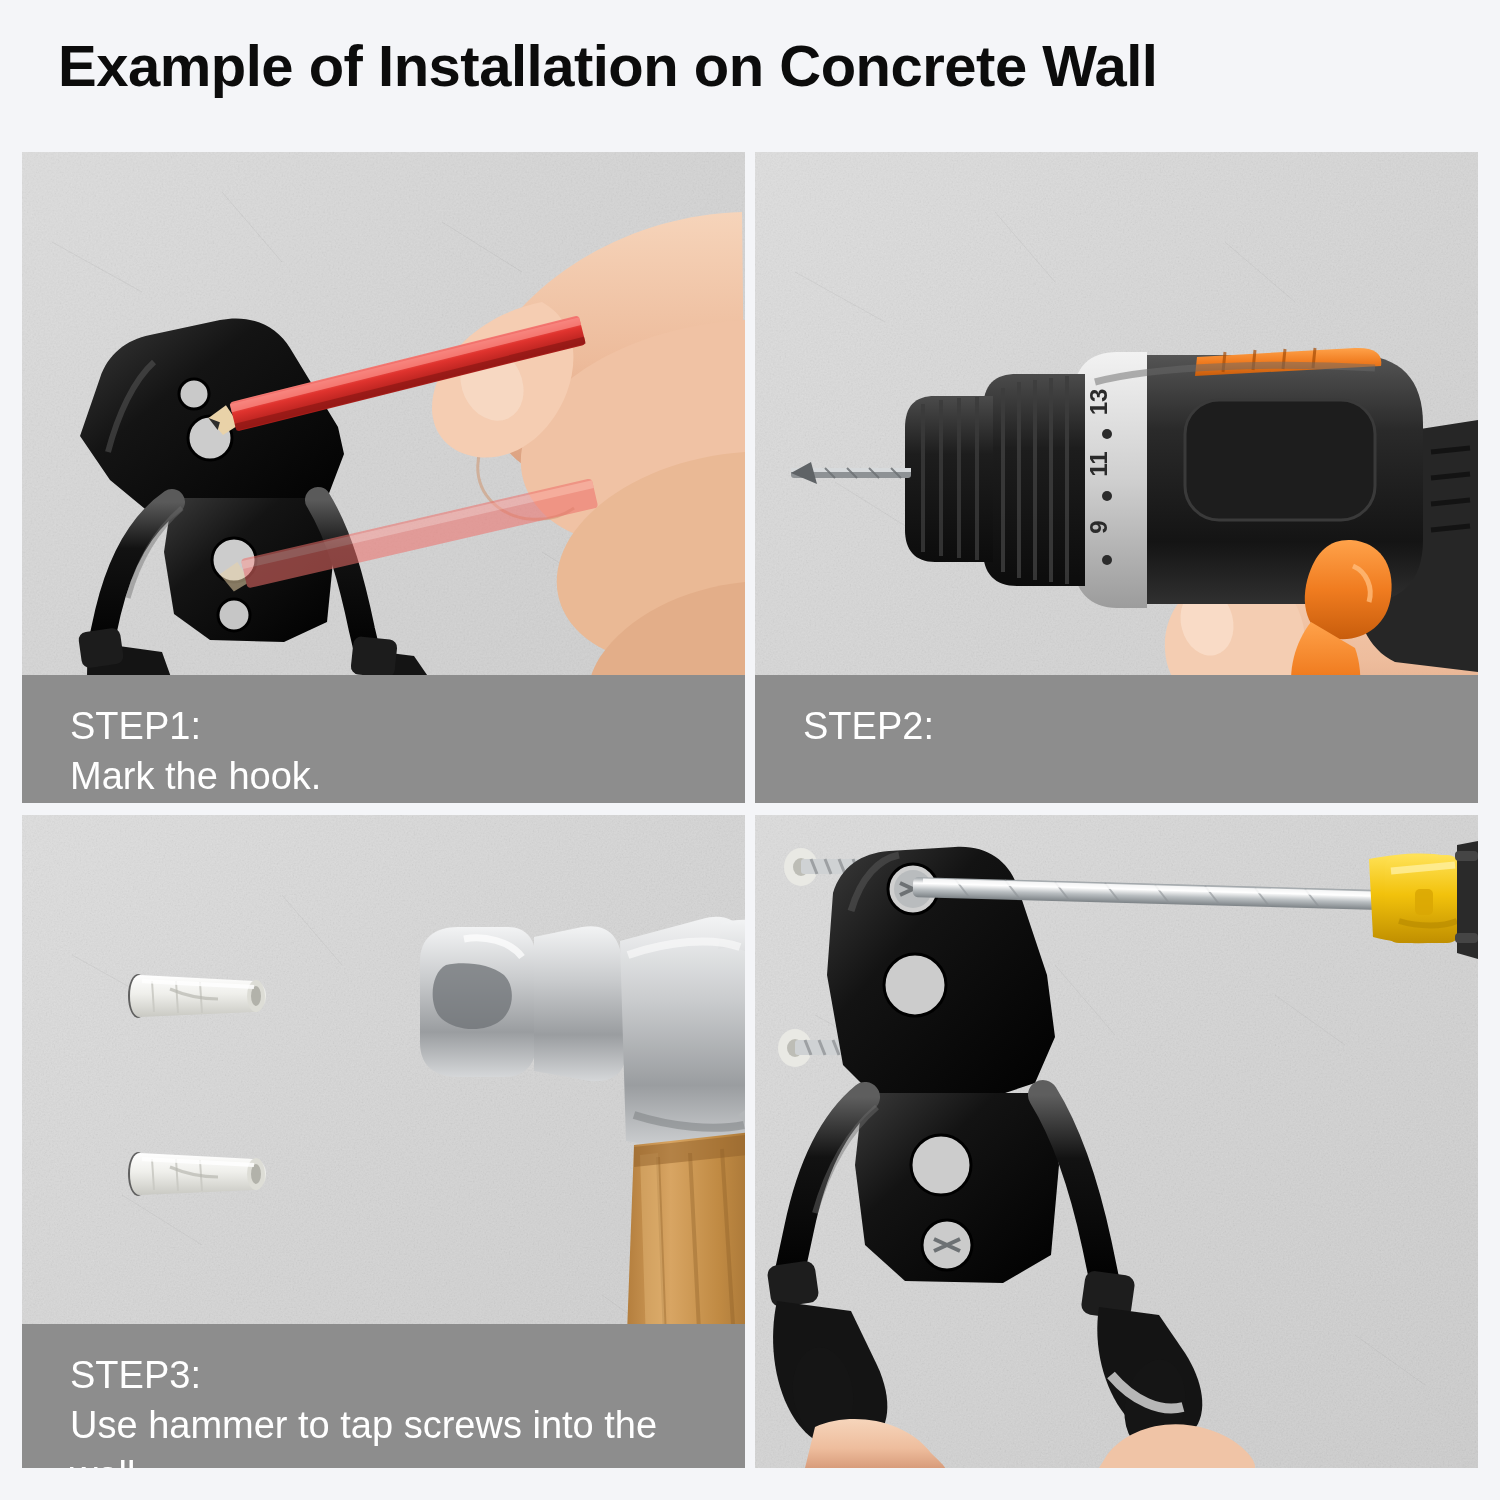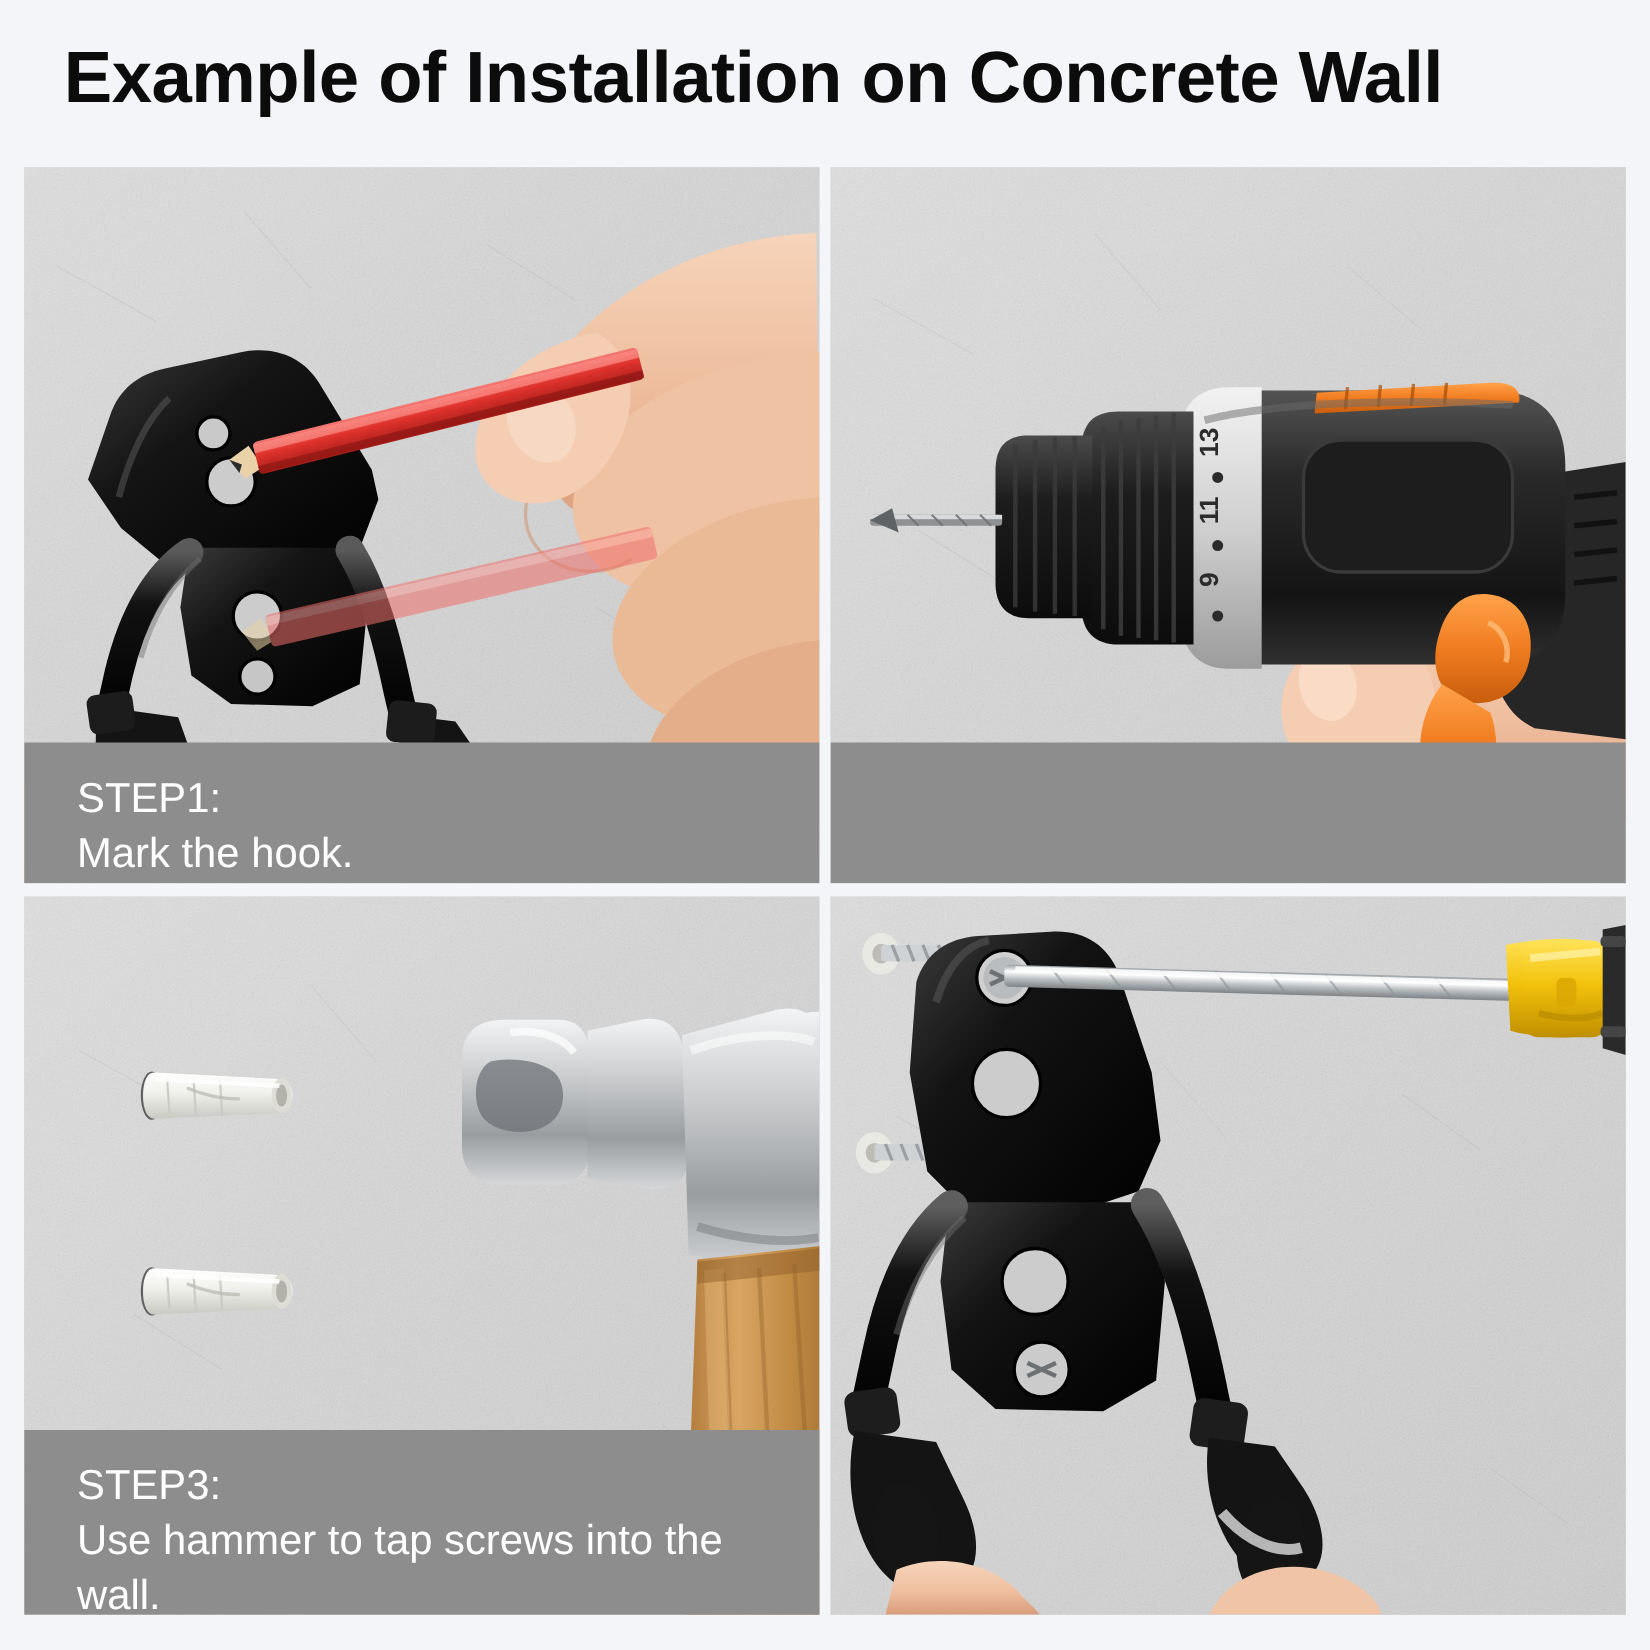--- a/index.html
+++ b/index.html
@@ -7,21 +7,21 @@
     width:1500px;height:1500px;
     background:#f4f5f8;
     font-family:"Liberation Sans", sans-serif;
     overflow:hidden;
   }
   .page{position:relative;width:1500px;height:1500px;}
 
   
   .title{
     position:absolute;left:58px;top:32px;
-    font-size:66px;font-weight:bold;color:#0c0c0c;
+    font-size:58px;font-weight:bold;color:#0c0c0c;
     letter-spacing:-0.5px;white-space:nowrap;
     font-family:"Liberation Sans", sans-serif;
   }
 
   
   .grid{
     position:absolute;left:22px;top:152px;
     width:1456px;height:1316px;
     display:grid;
     grid-template-columns:723px 723px;
@@ -42,21 +42,21 @@
     padding:26px 0 26px 48px;
     box-sizing:border-box;
   }
   .caption .line{
     font-size:38px;line-height:50px;
     font-weight:400;
     font-family:"Liberation Sans", sans-serif;
     white-space:pre-wrap;
   }
   .cap-2 .caption{height:128px;}
-  .cap-3 .caption{height:168px;}
+  .cap-3 .caption{height:144px;}
 </style>
 </head>
 <body>
 
 <div class="page">
 
   <div class="title">Example of Installation on Concrete Wall</div>
 
   <div class="grid">
 
@@ -280,20 +280,21 @@
             <rect x="36" y="316" width="120" height="10" rx="3" fill="#8e9295"></rect>
             <rect x="36" y="316" width="120" height="4" fill="#d7dadc"></rect>
             <path d="M36 321 L56 310 L62 332 Z" fill="#5f6366"></path>
             <g stroke="#6e7275" stroke-width="2" opacity="0.85">
               <path d="M70 316 L80 326 M92 316 L102 326 M114 316 L124 326 M136 316 L146 326"></path>
             </g>
           </g>
         </svg>
       </div>
       <div class="caption">
+        <div class="line">STEP2:</div>
       </div>
     </div>
 
     <div class="panel cap-3">
       <div class="photo">
         <svg viewBox="0 0 723 653" preserveAspectRatio="xMidYMid slice">
           <defs>
             <linearGradient id="wall3" x1="0" y1="0" x2="1" y2="1">
               <stop offset="0" stop-color="#e6e6e6"></stop>
                 <stop offset="0.5" stop-color="#d3d3d3"></stop>

